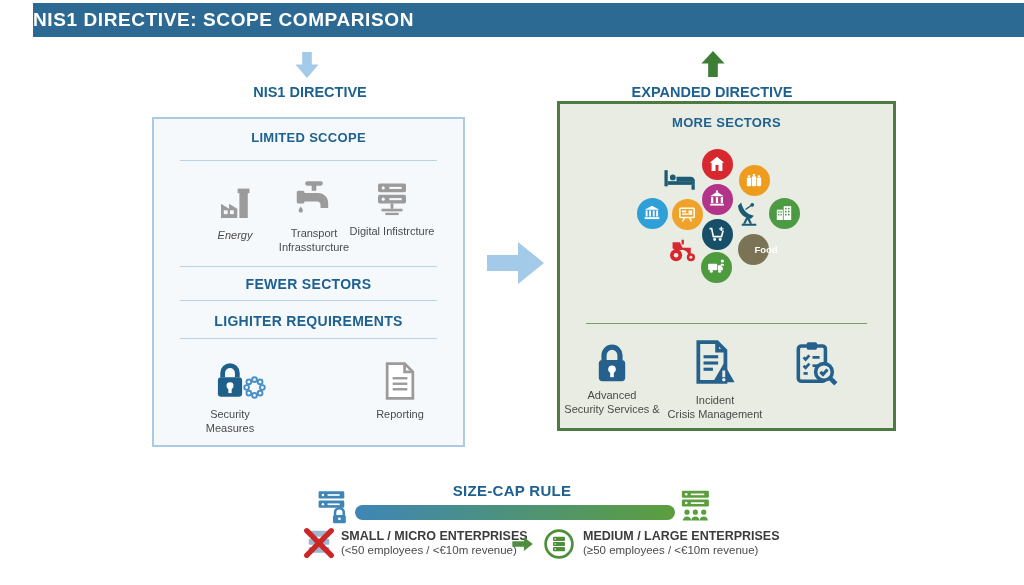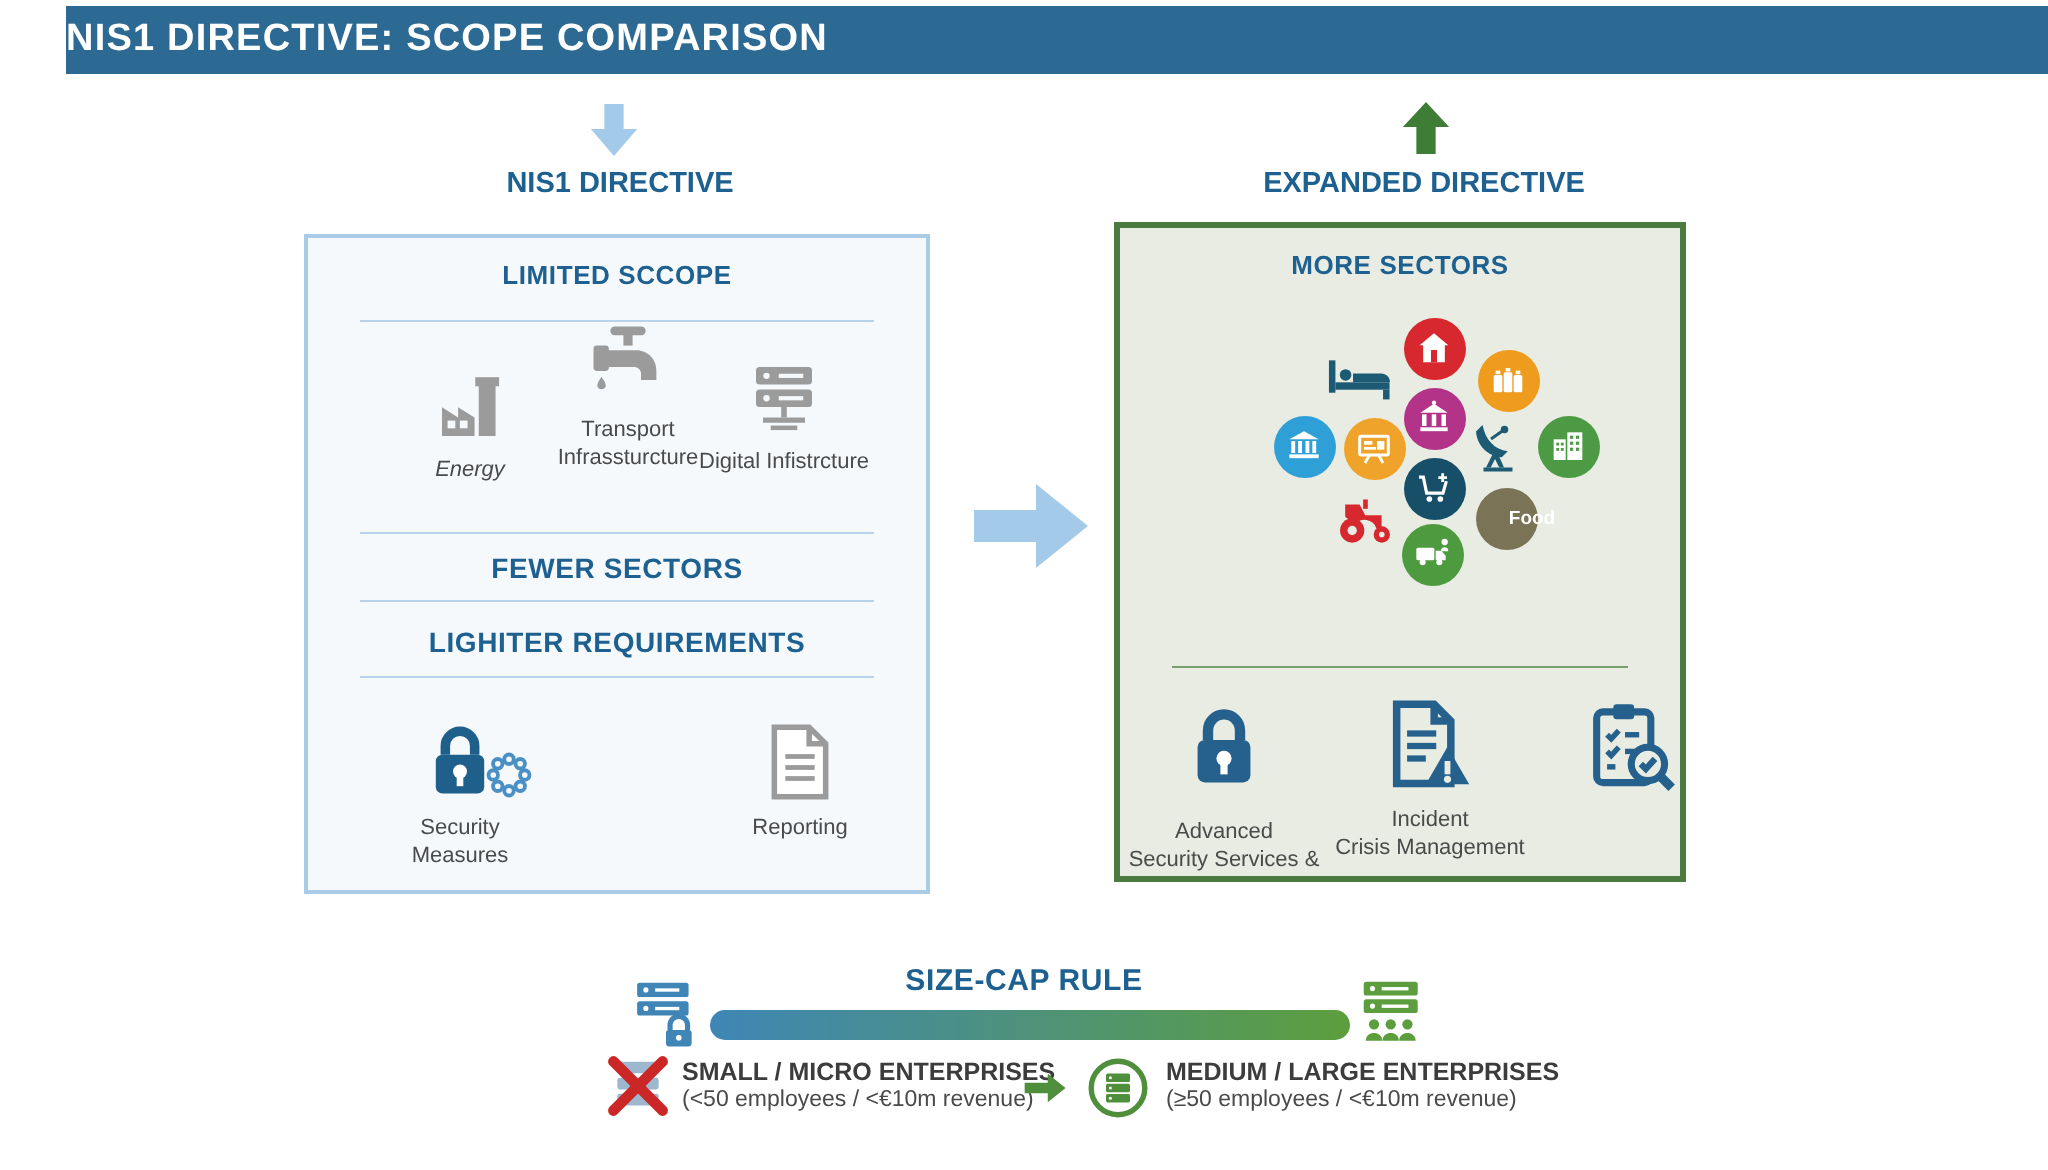--- a/index.html
+++ b/index.html
@@ -29,21 +29,21 @@
   }
   .dir-arrow { width:26px; height:27px; transform:translateX(-50%); }
 
   
   #left-box {
     left:152px; top:117px; width:313px; height:330px;
     background:var(--box-blue-bg,#f6f9fc);
     border:2px solid var(--box-blue-border,#a9cbe5);
   }
   #right-box {
-    left:557px; top:111px; width:286px; height:330px;
+    left:557px; top:101px; width:339px; height:330px;
     background:var(--box-green-bg,#e8ece2);
     border:3px solid var(--box-green-border,#4c7b42);
   }
   .box-title {
     position:absolute; left:0; right:0; top:11px; text-align:center;
     font-weight:bold; font-size:13px; color:var(--heading,#1e6190);
     letter-spacing:.3px;
   }
   .hline { position:absolute; height:1px; left:26px; right:26px; }
   .hline.blue  { background:var(--line-blue,#b9d3ea); }
@@ -119,21 +119,21 @@
           <svg viewBox="0 0 24 24" fill="currentColor" style="width: 42px; height: 42px;">
             <rect x="14.5" y="5.5" width="4.8" height="14.5"></rect>
             <rect x="13.5" y="3.2" width="6.8" height="2.6"></rect>
             <path d="M4 20v-8.2l4.6 2.9v-2.9l4.7 2.9V20z"></path>
             <rect x="5.6" y="15.6" width="2.2" height="2.2" fill="#f6f9fc"></rect>
             <rect x="9.1" y="15.6" width="2.2" height="2.2" fill="#f6f9fc"></rect>
           </svg>
         </span>
         <div class="sector-label">Energy</div>
       </div>
-      <div class="sector-col" style="left: 160px; top: 38px; width: 112px;">
+      <div class="sector-col" style="left: 160px; top: 56px; width: 112px;">
         <span class="icn" style="color: var(--gray-icon); height: 48px;">
           <svg viewBox="0 0 24 24" fill="currentColor" style="width: 46px; height: 46px;">
             <rect x="10.8" y="3.4" width="2.4" height="3.8"></rect>
             <rect x="7.4" y="2.2" width="9.2" height="2.3" rx="1.1"></rect>
             <path d="M6.8 8.4h7.4c2.9 0 5.2 2.3 5.2 5.2v2.6h-4v-1.7c0-.9-.8-1.7-1.7-1.7H6.8z"></path>
             <rect x="3" y="7.2" width="4" height="6.6" rx="0.8"></rect>
             <path d="M4 17.6c0 1.3 2.2 1.3 2.2 0 0-.9-1.1-2.2-1.1-2.2S4 16.7 4 17.6z"></path>
           </svg>
         </span>
         <div class="sector-label">Transport Infrassturcture</div>
@@ -332,21 +332,21 @@
         <div class="icn" style="height: 54px;">
           <span class="icn" style="color: var(--steel-icon);">
             <svg viewBox="0 0 24 24" style="width: 48px; height: 48px;">
               <path d="M8 10V7.6a4 4 0 0 1 8 0V10" fill="none" stroke="currentColor" stroke-width="2.6"></path>
               <rect x="5.4" y="10" width="13.2" height="10.6" rx="1.8" fill="currentColor"></rect>
               <circle cx="12" cy="14.6" r="1.9" fill="#fff"></circle>
               <rect x="11.1" y="15.2" width="1.8" height="3.4" fill="#fff"></rect>
             </svg>
           </span>
         </div>
-        <div class="req-label" style="margin-top: 12px;">
+        <div class="req-label" style="margin-top: 1px;">
           <div class="req-line">Advanced</div>
           <div class="req-line">Security Services &amp;</div>
         </div>
       </div>
       <div class="req-col" style="left: 155px; top: 230px; width: 120px;">
         <div class="icn" style="height: 54px;">
           <span class="icn" style="color: var(--steel-icon);">
             <svg viewBox="0 0 24 24" style="width: 50px; height: 50px;">
               <path d="M4 2h9l4 4v15H4z" fill="none" stroke="currentColor" stroke-width="1.8"></path>
               <path d="M13 2v4h4" fill="none" stroke="currentColor" stroke-width="1.8"></path>

